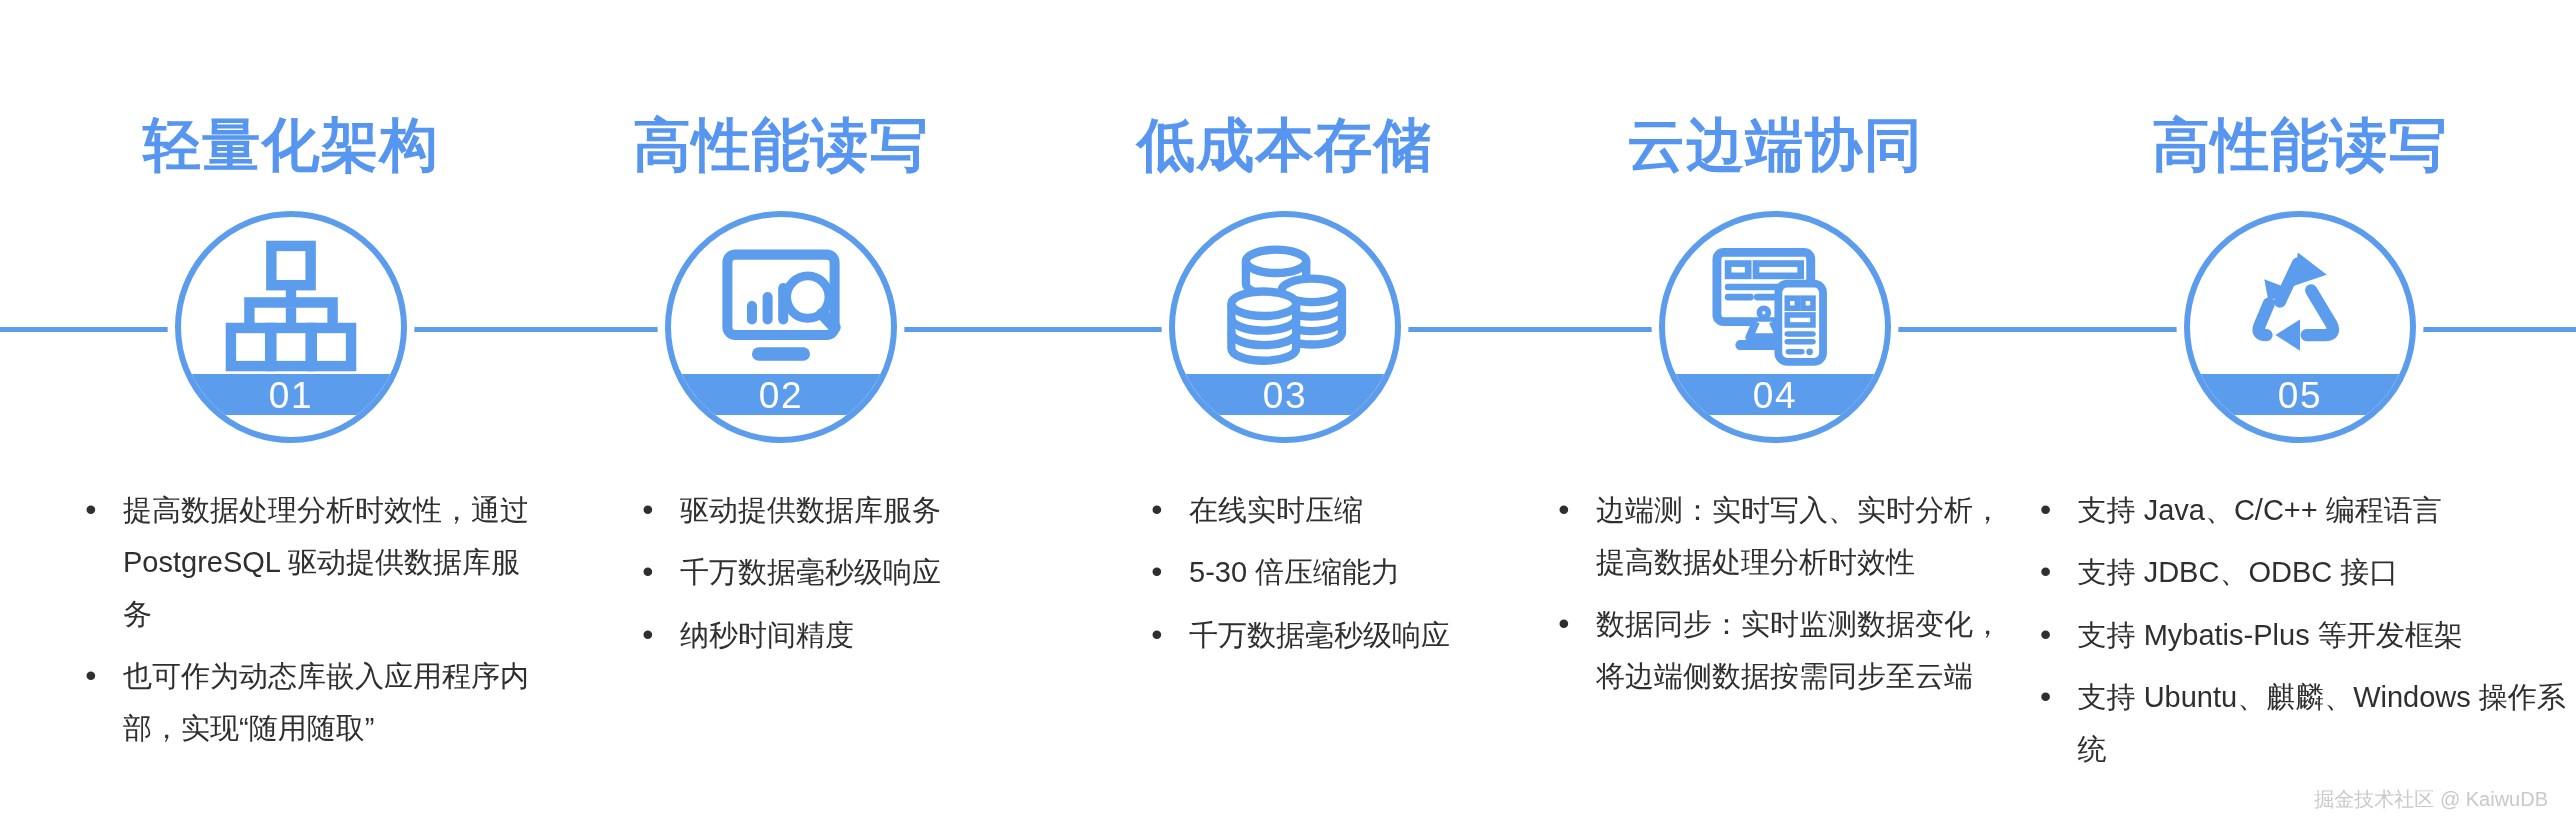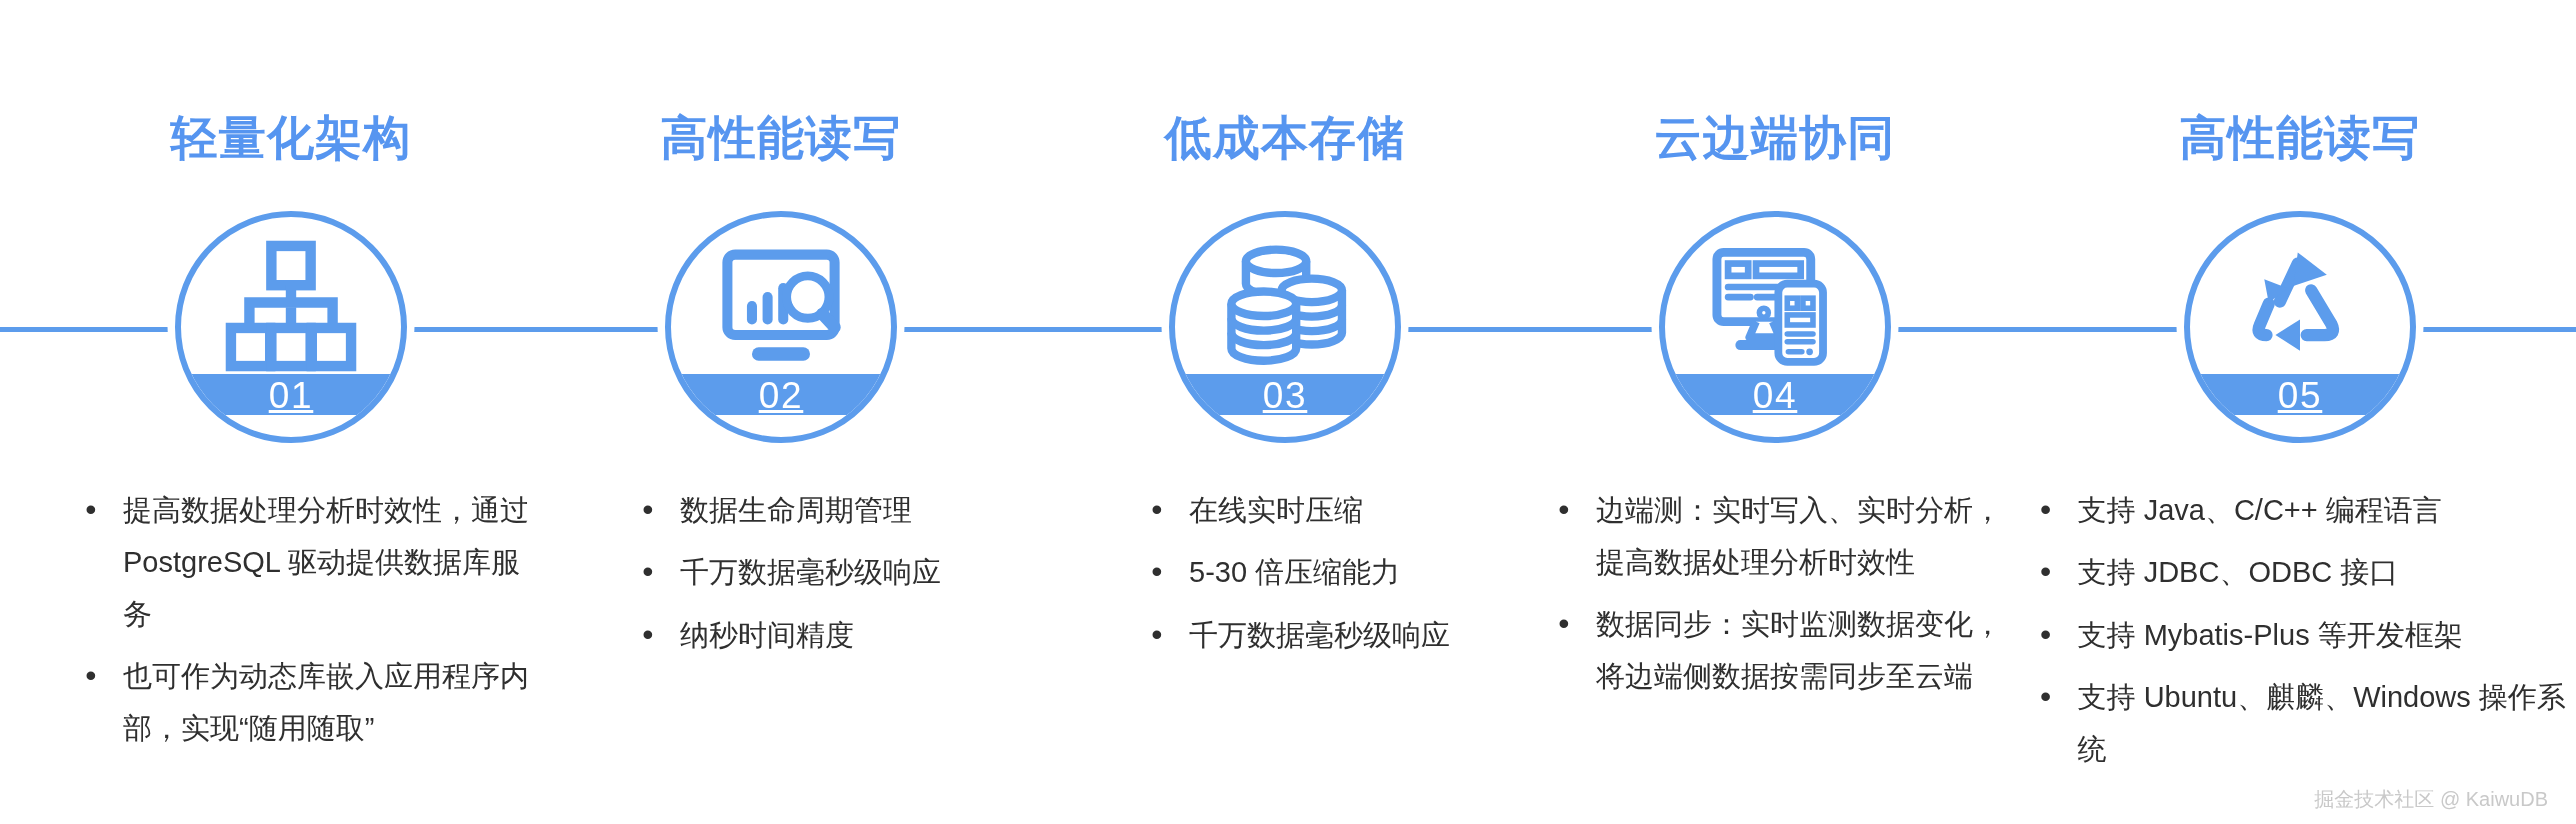--- a/index.html
+++ b/index.html
@@ -16,42 +16,42 @@
   
   .col{position:absolute;top:0;width:496px;}
   #c1{left:43px;}
   #c2{left:533px;}
   #c3{left:1037px;}
   #c4{left:1527px;}
   #c5{left:2029px;width:542px;}
 
   .title{
     position:absolute;top:107px;left:0;width:100%;
-    text-align:center;font-size:47px;font-weight:700;color:#5695F0;
+    text-align:center;font-size:58px;font-weight:700;color:#5695F0;
     white-space:nowrap;letter-spacing:1.2px;
   }
 
   .circle{
     position:absolute;top:211px;left:50%;transform:translateX(-50%);
     width:220px;height:220px;border-radius:50%;
     border:6.3px solid #5C9CEC;background:#ffffff;
     box-shadow:0 0 0 7.5px #ffffff;
   }
   .circle-clip{
     position:absolute;left:0;top:0;width:220px;height:220px;
     border-radius:50%;overflow:hidden;
   }
   .band{
     position:absolute;left:-7px;top:157px;width:234px;height:41px;
     background:#5C9CEC;
   }
   .number{
     position:absolute;left:0;top:157px;width:100%;height:41px;
     line-height:43px;text-align:center;
-    color:#ffffff;font-size:37px;font-weight:400;letter-spacing:1.7px;text-decoration:underline;
+    color:#ffffff;font-size:37px;font-weight:400;letter-spacing:1.7px;
   }
   .icon{
     position:absolute;top:22px;left:50%;transform:translateX(-50%);
     width:141px;height:134px;
   }
   .icon svg{width:100%;height:100%;}
 
   .bullets{position:absolute;top:484px;margin:0;padding:0;}
   #c1 .bullets{left:40px;width:447px;}
   #c2 .bullets{left:107px;width:383px;}
@@ -118,21 +118,21 @@
           <path d="M48 52 V72" stroke-linecap="round"></path>
           <path d="M62 44 V72" stroke-linecap="round"></path>
           <circle cx="84" cy="52" r="19" fill="#fff" stroke-width="8"></circle>
           <path d="M97 67 L108 79" stroke-width="11" stroke-linecap="round"></path>
           <path d="M40 103 H80" stroke-width="12" stroke-linecap="round"></path>
         </svg>
       </div>
     </div>
   </div>
   <ul class="bullets">
-    <li>数据生命周期管理</li>
+    <li>驱动提供数据库服务</li>
     <li>千万数据毫秒级响应</li>
     <li>纳秒时间精度</li>
   </ul>
 </div>
 
 <div class="col" id="c3">
   <div class="title">低成本存储</div>
   <div class="circle">
     <div class="circle-clip">
       <div class="band"></div>

